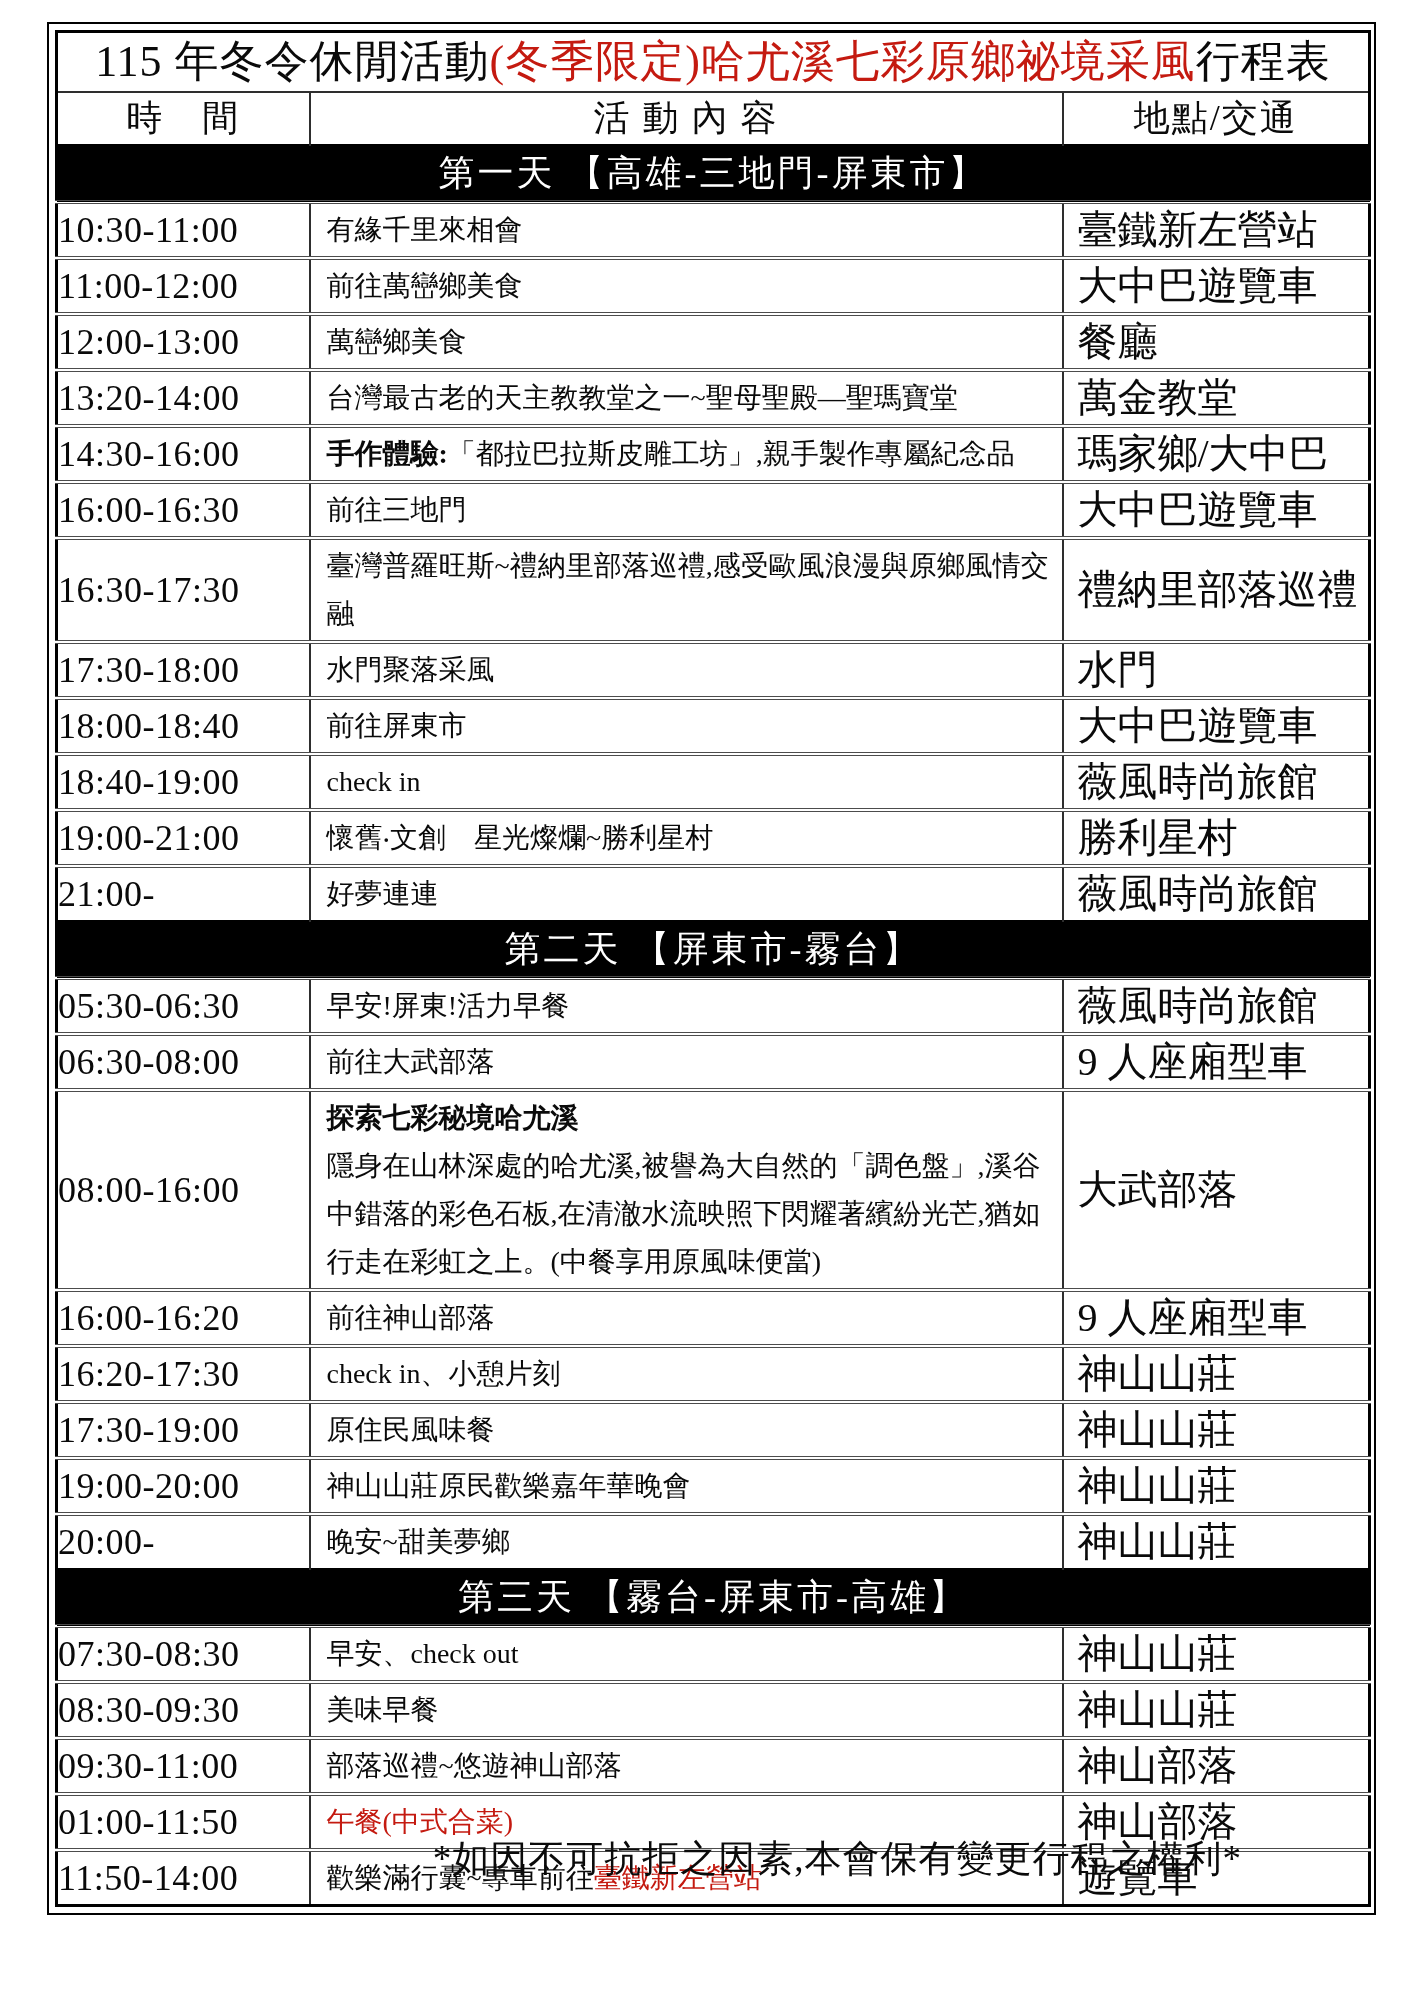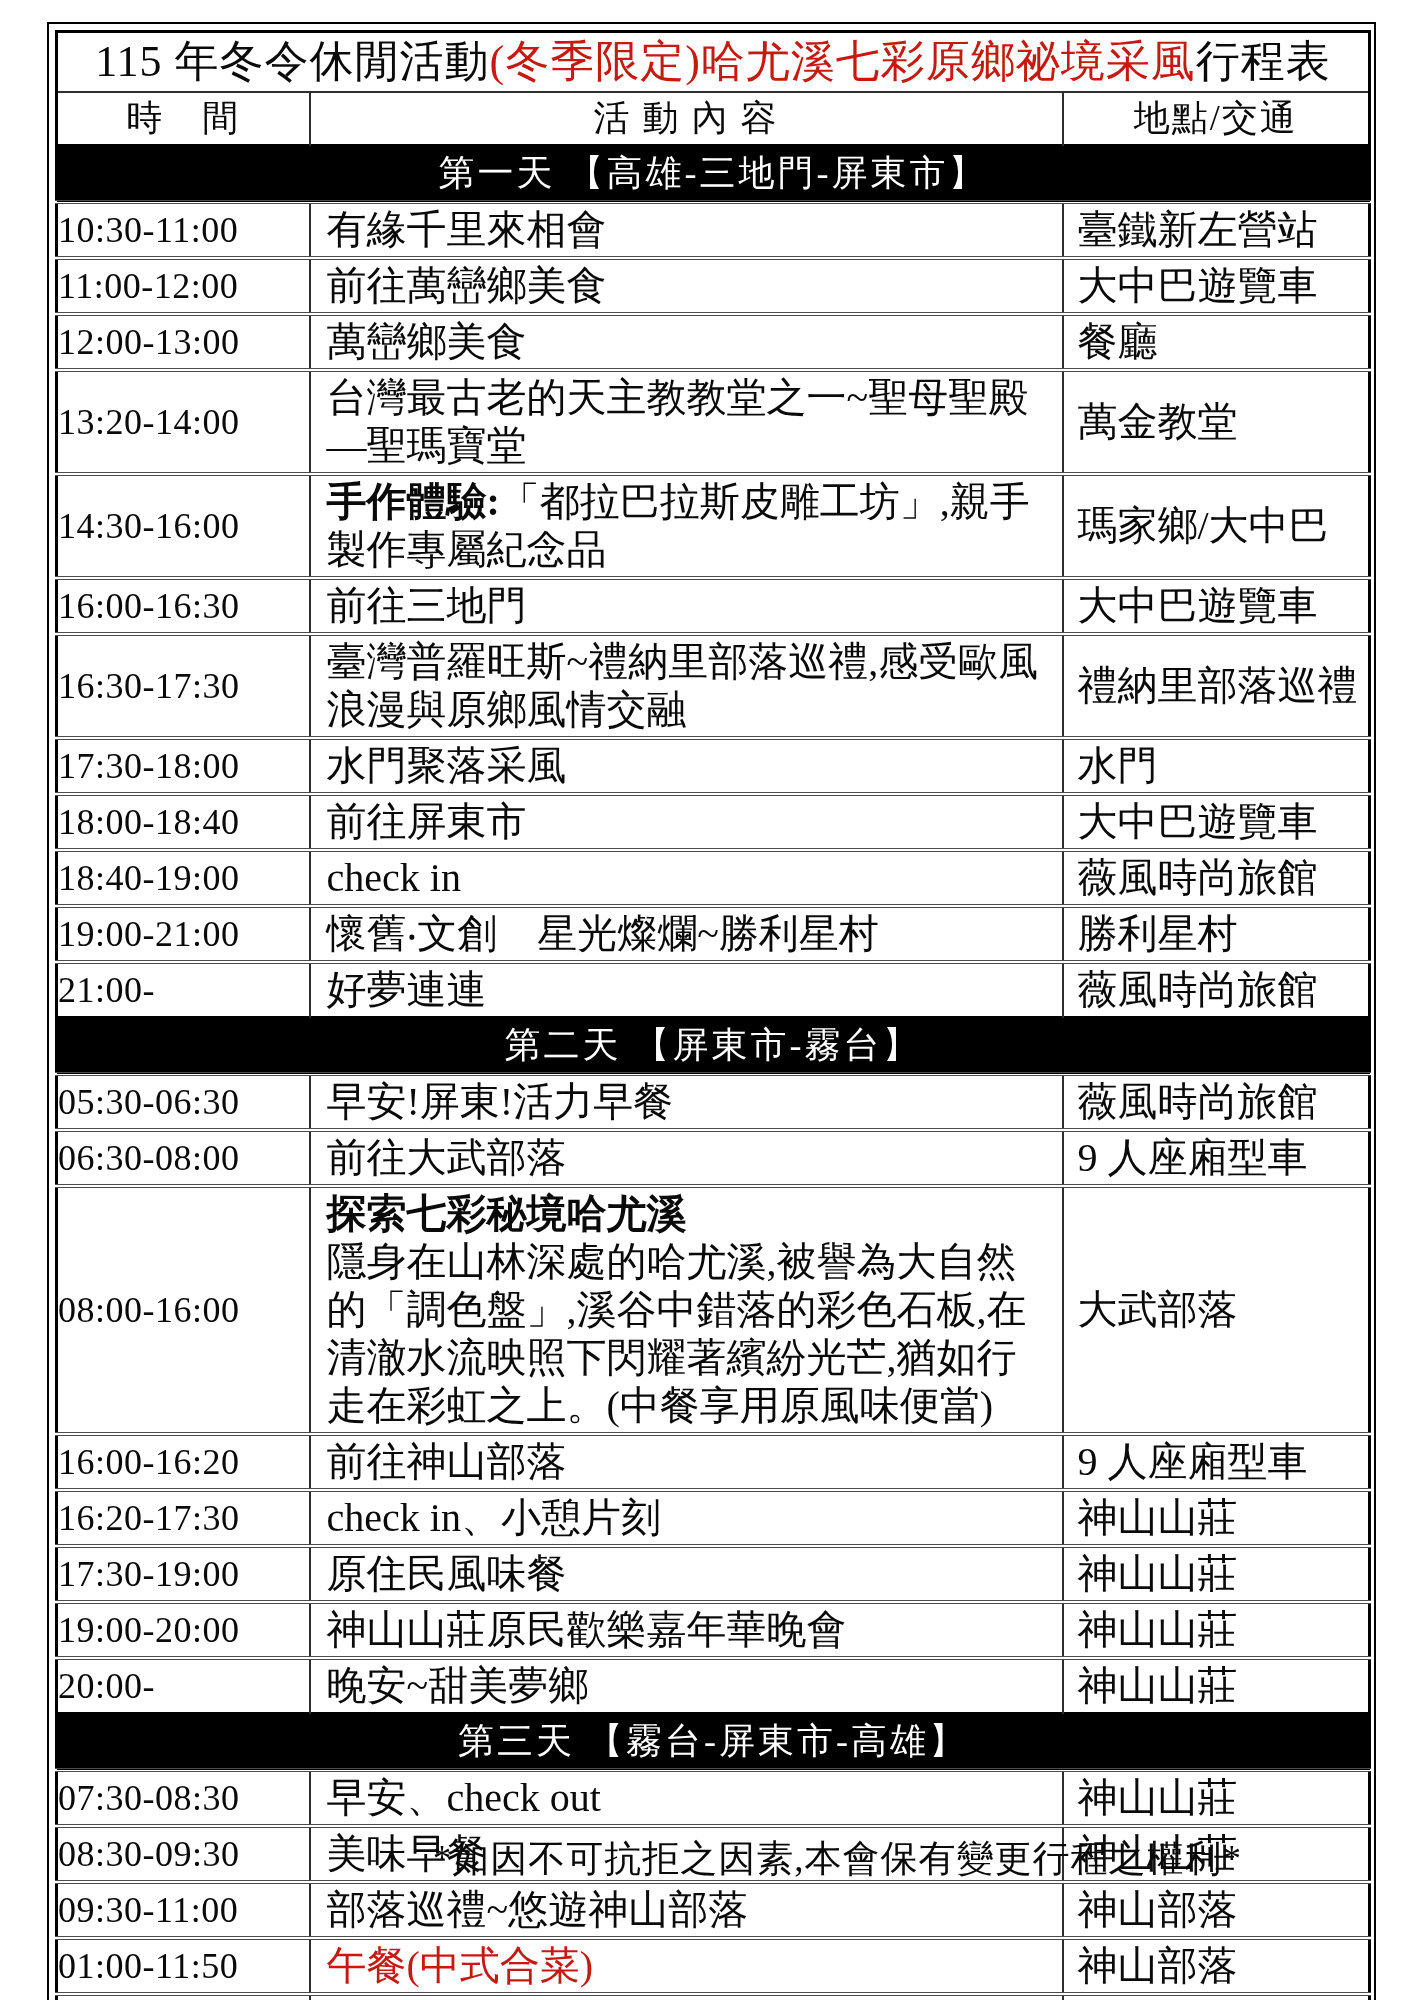--- a/index.html
+++ b/index.html
@@ -39,21 +39,21 @@
     background:var(--bar-bg,#000);color:var(--bar-text,#fff);
     font-size:36px;height:52px;text-align:center;letter-spacing:3px;
     border-top:2px solid #000;border-bottom:2px solid #000;
   }
   
   td.col-time{
     font-size:36px;line-height:48px;padding:2px 4px 2px 0;
     white-space:nowrap;letter-spacing:0.5px;
   }
   td.col-activity{
-    font-size:40px;line-height:48px;padding:2px 8px 2px 16px;
+    font-size:28px;line-height:48px;padding:2px 8px 2px 16px;
     text-align:left;word-break:break-all;
   }
   td.col-location{
     font-size:40px;line-height:48px;padding:2px 4px 2px 14px;
     white-space:nowrap;
   }
   .b{font-weight:bold;}
   .footer-note{
     position:absolute;left:55px;top:1834px;width:1187px;
     text-align:right;font-size:37px;letter-spacing:1px;

